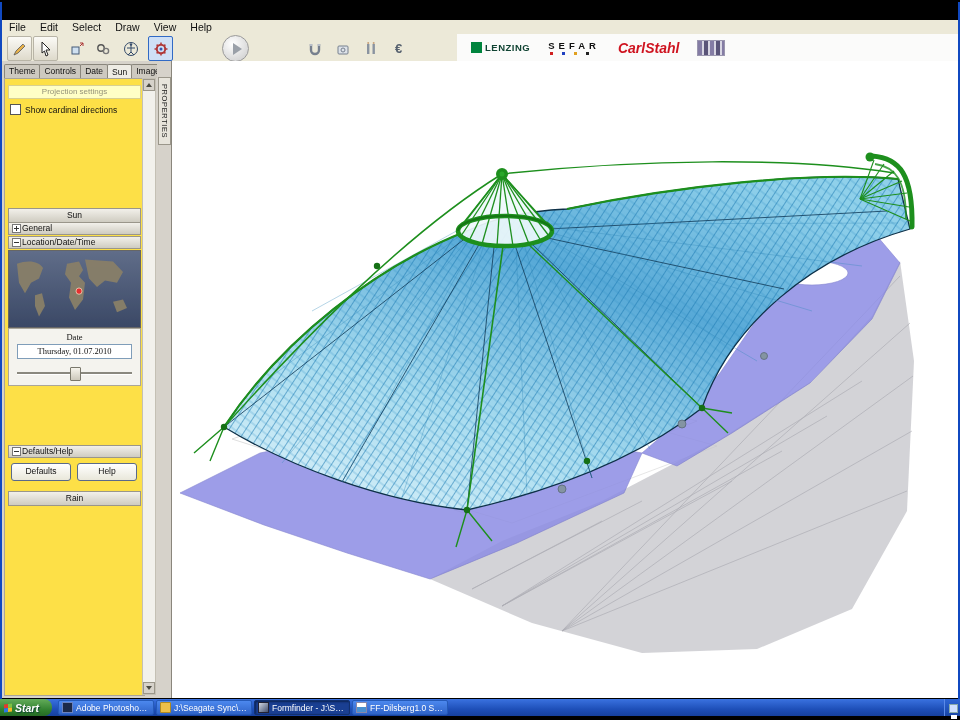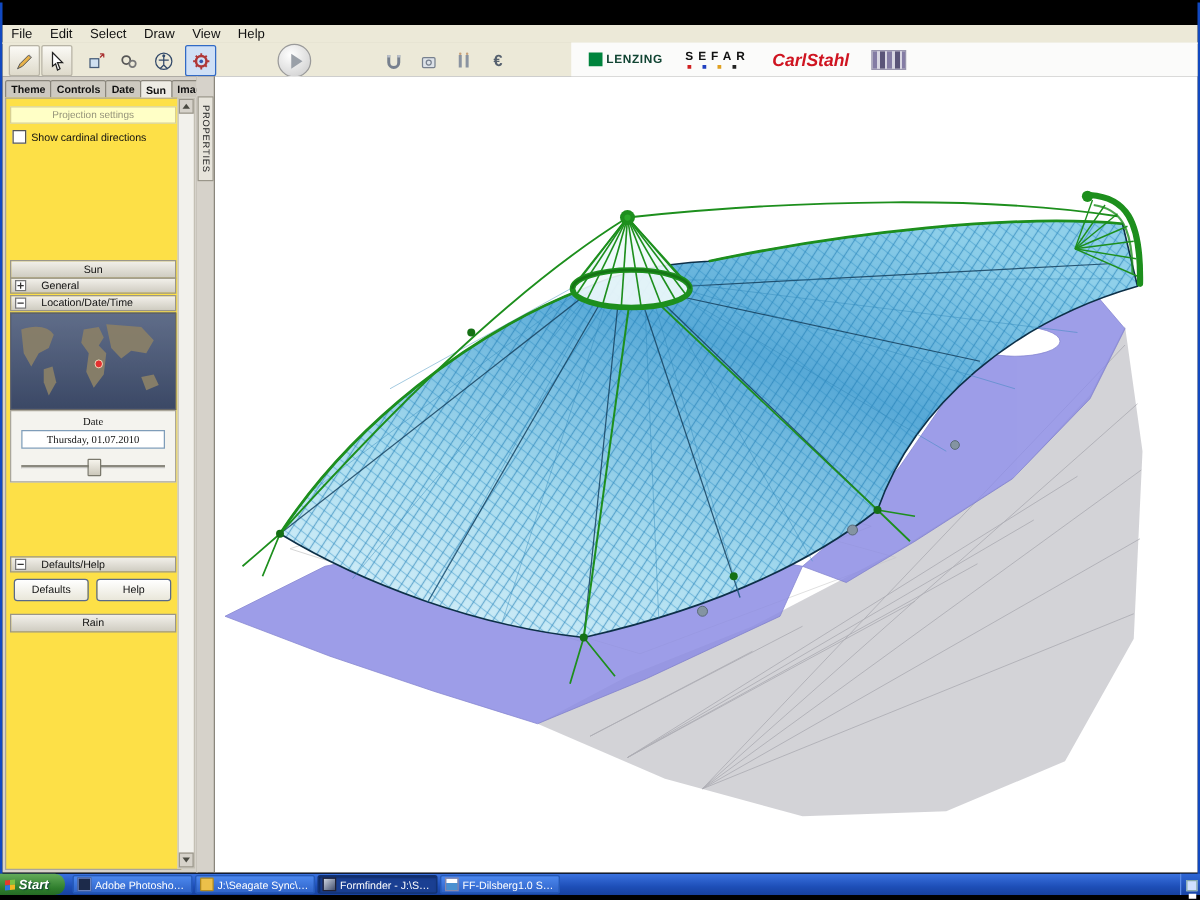--- a/index.html
+++ b/index.html
@@ -31,30 +31,30 @@
   .sefar{display:flex;flex-direction:column;align-items:flex-start;}
   .sefar .txt{font-size:9.5px;font-weight:bold;color:#111;letter-spacing:4px;}
   .sefar .dots{display:flex;gap:9px;margin-top:1px;margin-left:2px;}
   .sefar .dots i{width:3px;height:3px;display:block;}
   .cstahl{font-size:14px;font-weight:bold;font-style:italic;color:#cf1420;}
   .plogo{width:26px;height:14px;background:
      linear-gradient(90deg,#847ca4 0 4px,#d8d6e2 4px 6px,#5a5478 6px 10px,#d8d6e2 10px 12px,#847ca4 12px 16px,#d8d6e2 16px 18px,#5a5478 18px 22px,#d8d6e2 22px 24px,#847ca4 24px 26px);
      border:1px solid #9a96ae;}
   
   .sidebar{position:absolute;left:2px;top:61px;width:155px;height:637px;background:#d6d2ca;border-right:1px solid #8a867c;font-size:8.5px;color:#111;}
-  .tabs{position:absolute;left:2px;top:3px;height:14px;display:flex;font-weight:bold;}
+  .tabs{position:absolute;left:2px;top:3px;height:14px;display:flex;}
   .tab{padding:1px 4px 0 4px;border:1px solid #8a867c;border-bottom:none;border-radius:2px 2px 0 0;background:#cdc9c0;margin-right:-1px;font-size:8.5px;white-space:nowrap;}
   .tab.active{background:#eeece5;position:relative;z-index:2;padding-top:2px;}
   .side-content{position:absolute;left:2px;top:17px;width:139px;height:616px;border:1px solid #a9a59a;background:#fde047;}
   .proj{position:absolute;left:3px;right:3px;top:6px;height:12px;background:#ffffc6;border:1px solid #d8d092;color:#95937a;text-align:center;line-height:12px;font-size:8px;}
   .chk-row{position:absolute;left:5px;top:25px;display:flex;align-items:center;gap:4px;}
   .chk{width:9px;height:9px;background:#fff;border:1px solid #555;flex:0 0 auto;}
   .hdr{position:absolute;left:3px;right:3px;height:13px;background:linear-gradient(180deg,#f2f0ea,#cfccc1);border:1px solid #9a968a;line-height:13px;}
   .hdr.center{text-align:center;font-size:8.5px;}
-  .hdr.bar{display:flex;align-items:center;gap:12px;padding-left:3px;box-sizing:border-box;}
+  .hdr.bar{display:flex;align-items:center;gap:1px;padding-left:3px;box-sizing:border-box;}
   .pm{width:7px;height:7px;border:1px solid #777;background:#fff;position:relative;flex:0 0 auto;}
   .pm::before{content:"";position:absolute;left:1px;right:1px;top:3px;height:1px;background:#333;}
   .pm.plus::after{content:"";position:absolute;top:1px;bottom:1px;left:3px;width:1px;background:#333;}
   .mapbox{position:absolute;left:3px;right:3px;top:171px;height:76px;border:1px solid #666;background:#49597a;}
   .mapbox svg{display:block;width:100%;height:100%;}
   .panel{position:absolute;left:3px;right:3px;box-sizing:border-box;}
   .date-panel{top:249px;height:58px;background:#f4f3ee;border:1px solid #aaa69a;font-family:Liberation Serif, serif;}
   .time-panel{top:311px;height:52px;background:#bdd4ee;border:1px solid #8aa4c4;}
   .plabel{position:absolute;left:0;right:0;text-align:center;font-size:8.5px;}
   .inbox{position:absolute;height:13px;background:#fff;border:1px solid #7f9db9;text-align:center;line-height:13px;font-size:8.5px;}

